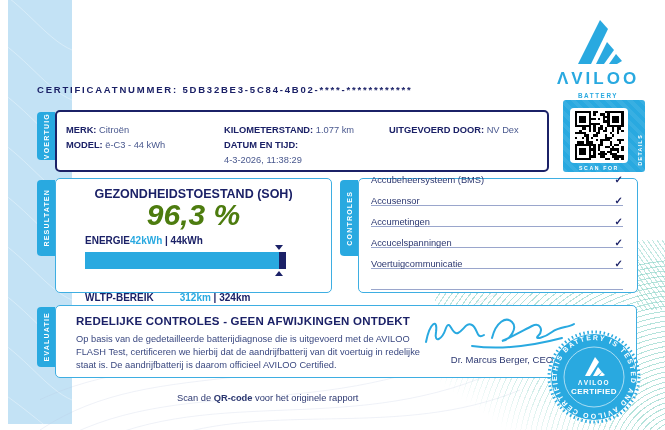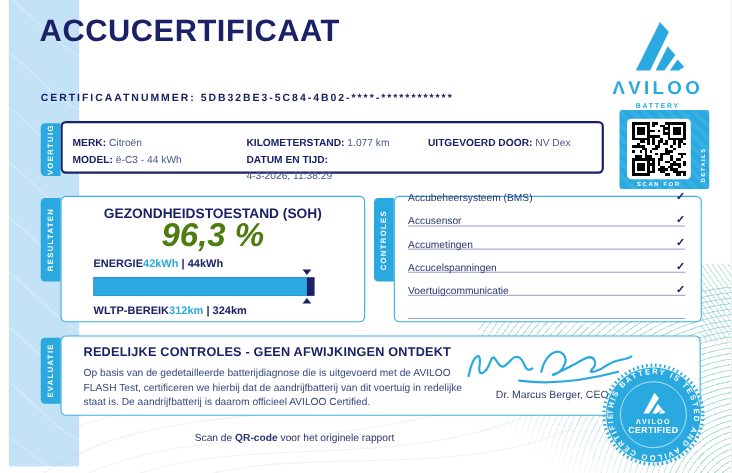--- a/index.html
+++ b/index.html
@@ -34,41 +34,41 @@
   .tab{position:absolute;width:18px;background:#29a9e0;border-radius:4px 0 0 4px;color:#fff;
     display:flex;align-items:center;justify-content:center;z-index:3;}
   .tab span{writing-mode:vertical-rl;transform:rotate(180deg);font-size:7px;font-weight:700;letter-spacing:1.2px;}
 
   
   .box{position:absolute;background:#fff;border-radius:5px;z-index:2;}
   .navy-box{border:2px solid #1b2167;}
   .blue-box{border:1.5px solid #3eaee2;}
 
   
-  #vehicle{left:55px;top:110px;width:494px;height:48px;padding:10px 0 0 9px;}
+  #vehicle{left:55px;top:110px;width:494px;height:62px;padding:10px 0 0 9px;}
   .vcol{position:absolute;top:11px;font-size:9.3px;line-height:15px;color:#49588e;white-space:nowrap;}
   .vcol b{color:#1b2167;font-weight:700;}
   .vc1{left:9px;} .vc2{left:167px;} .vc3{left:332px;}
 
   
   #qrblock{position:absolute;left:563px;top:100px;width:82px;height:72px;background:#29a9e0;border-radius:3px;z-index:2;
     background-image:repeating-linear-gradient(45deg, rgba(255,255,255,.07) 0 4px, transparent 4px 8px);}
   #qrwhite{position:absolute;left:7px;top:8px;width:58px;height:55px;background:#fff;border-radius:4px;padding:3px;}
   #qrwhite svg{width:52px;height:49px;display:block;}
   .qr-scan{position:absolute;left:7px;bottom:1px;width:58px;text-align:center;font-size:5.2px;font-weight:700;color:#fff;letter-spacing:1.6px;}
   .qr-details{position:absolute;right:2px;top:0;height:66px;display:flex;align-items:flex-end;}
   .qr-details span{writing-mode:vertical-rl;transform:rotate(180deg);font-size:5.2px;font-weight:700;color:#fff;letter-spacing:1.4px;}
 
   
   #results{left:55px;top:178px;width:277px;height:115px;}
   .soh-label{position:absolute;top:8px;left:0;right:0;text-align:center;font-size:12.5px;font-weight:800;color:#1b2167;}
   .soh-value{position:absolute;top:19px;left:0;right:0;text-align:center;font-size:30px;font-weight:800;color:#4d7c0f;font-style:italic;}
   .r-row{position:absolute;left:29px;right:45px;display:flex;justify-content:flex-start;font-size:10px;font-weight:700;color:#1b2167;}
   .r-row .cur{color:#29a9e0;}
-  .row-energy{top:56px;} .row-range{top:98px;}
+  .row-energy{top:56px;} .row-range{top:113px;gap:26px;}
   .soh-bar{position:absolute;left:29px;right:45px;top:73px;height:17px;background:#1b2167;}
   .soh-fill{position:relative;height:100%;background:#29a9e0;}
   .tri{position:absolute;left:100%;transform:translateX(-50%);width:0;height:0;border-left:4px solid transparent;border-right:4px solid transparent;}
   .tri-top{top:-7px;border-top:5px solid #1b2167;}
   .tri-bot{bottom:-7px;border-bottom:5px solid #1b2167;}
 
   
   #controls{left:358px;top:178px;width:280px;height:115px;padding:6px 14px 0 12px;}
   .chk-row{display:flex;justify-content:space-between;align-items:flex-end;height:20.4px;
     border-bottom:1px solid #9aa6cc;font-size:9.3px;color:#2b3770;padding-bottom:20px;}
@@ -115,21 +115,20 @@
       <path d="M0,140 C120,60 260,120 480,10"></path>
         <path d="M-20,120 C120,40 280,110 480,-10"></path>
       <path d="M20,150 C150,80 300,140 470,40"></path>
         <path d="M60,150 C190,95 330,150 480,70"></path>
       <path d="M120,150 C230,110 360,150 480,100"></path>
     </g>
   </svg>
   <div class="decor-br"></div>
   <div class="decor-mr"></div>
 
-  <div class="title">ACCUCERTIFICAAT</div>
   <div class="certline">
     <span>CERTIFICAATNUMMER:</span>
     <span>5DB32BE3-5C84-4B02-****-************</span>
   </div>
 
   <div class="brand">
     <svg class="mark" viewBox="0 0 56 52">
       <g fill="#29a9e0">
         <path d="M8,50 L30,6 L38,15 L21,50 Z"></path>
         <path d="M26,50 L37,28 L44,36 L34,50 Z"></path>

